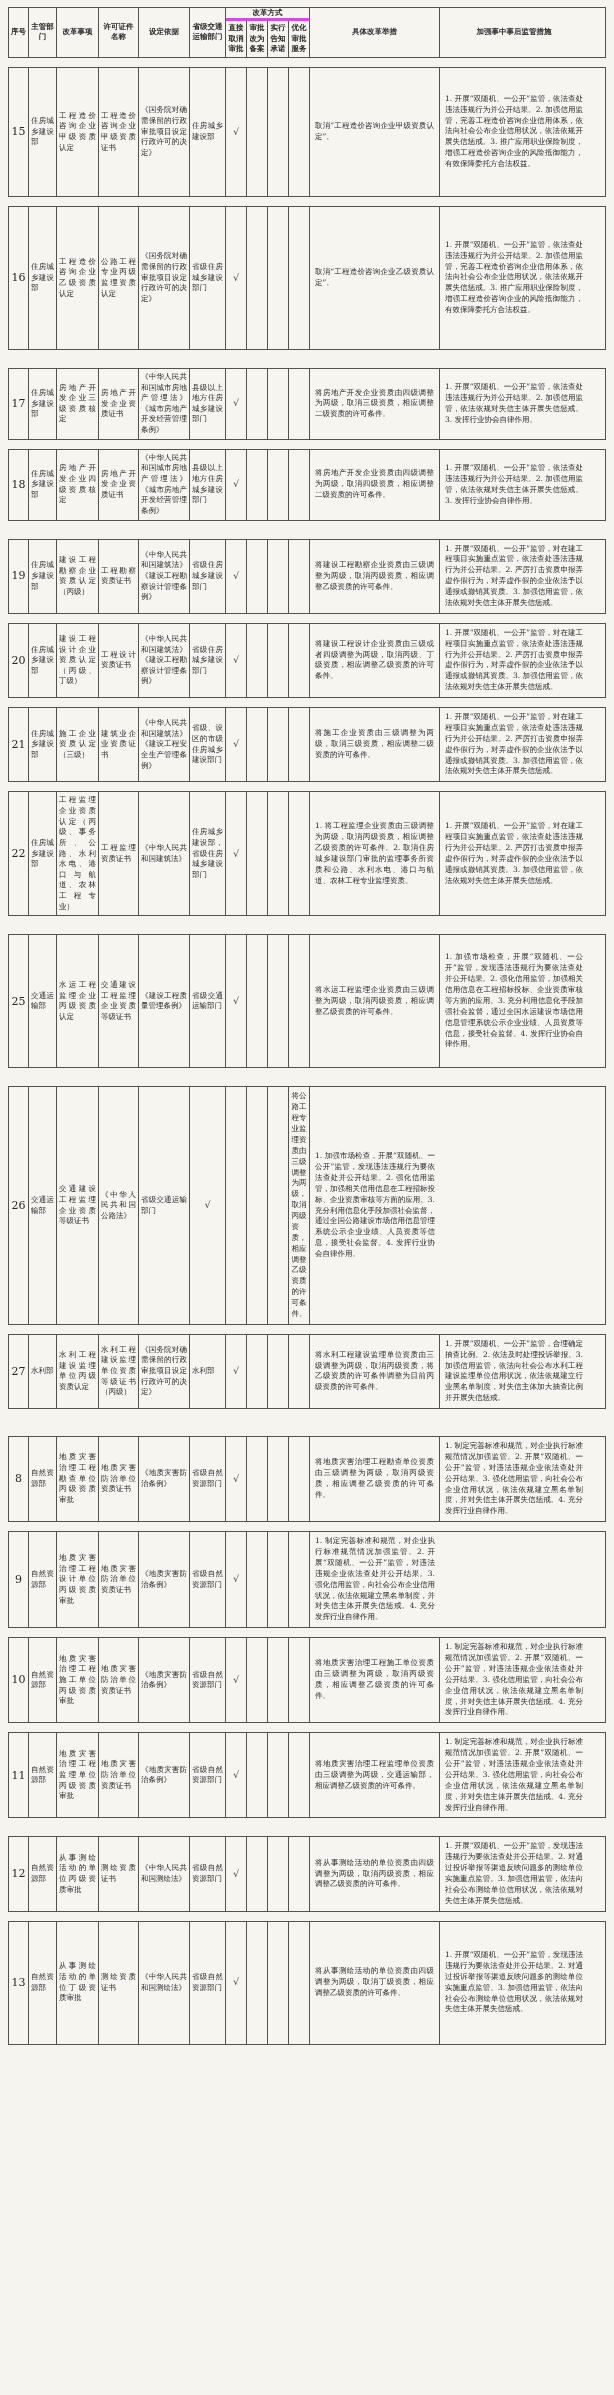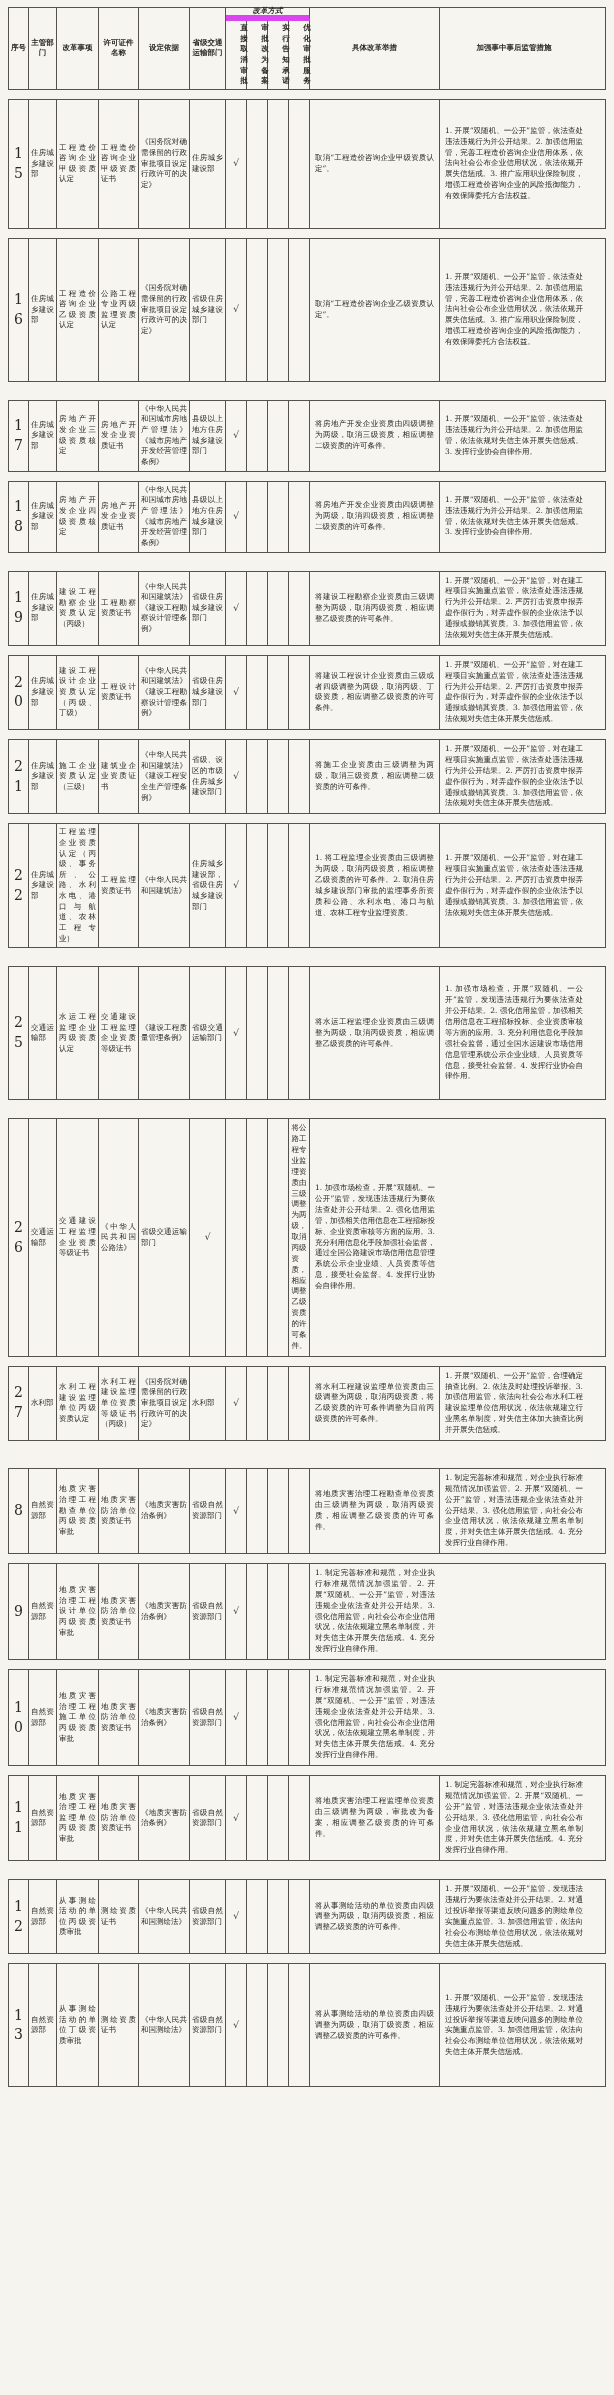--- a/index.html
+++ b/index.html
@@ -28,26 +28,26 @@
     padding:3px 2px;
     box-sizing:border-box;
     word-break:break-all;
     color:#2a2825;
   }
   .c:last-child{border-right:none;}
   
   .hdr{margin-top:2px;}
   .hdr .c{font-weight:bold;font-size:7.5px;padding:2px 1px;}
   .hdr .span2{grid-row:1 / 3;}
-  .hdr .mode-group{grid-column:7 / 11;grid-row:1;border-bottom:6px solid #d946ef;height:13px;align-items:center;font-style:italic;}
-  .hdr .sub{grid-row:2;margin-left:16px;}
+  .hdr .mode-group{grid-column:7 / 11;grid-row:1;border-bottom:3px solid #d946ef;height:13px;align-items:center;}
+  .hdr .sub{grid-row:2;}
   
   .row-block{margin-top:9px;}
   .row-block .c.txt{justify-content:flex-start;text-align:justify;}
-  .row-block .c.seq{font-size:14px;}
+  .row-block .c.seq{font-size:11px;}
   .row-block .c.meas,.row-block .c.sup{
     text-align:justify;
     padding:4px 5px;
     line-height:1.45;
   }
   .row-block .c.chk{font-size:9px;color:#3a3833;}
   .gap-lg{margin-top:18px;}
   .gap-xl{margin-top:27px;}
 </style>
 </head>
@@ -256,34 +256,35 @@
     <div class="c seq">10</div>
     <div class="c txt">自然资源部</div>
     <div class="c txt">地质灾害治理工程施工单位丙级资质审批</div>
     <div class="c txt">地质灾害防治单位资质证书</div>
     <div class="c txt">《地质灾害防治条例》</div>
     <div class="c txt">省级自然资源部门</div>
     <div class="c chk">√</div>
     <div class="c chk"></div>
     <div class="c chk"></div>
     <div class="c chk"></div>
+    <div class="c meas">将地质灾害治理工程施工单位资质由三级调整为两级，取消丙级资质，相应调整乙级资质的许可条件。</div>
     <div class="c sup">1. 制定完善标准和规范，对企业执行标准规范情况加强监管。2. 开展“双随机、一公开”监管，对违法违规企业依法查处并公开结果。3. 强化信用监管，向社会公布企业信用状况，依法依规建立黑名单制度，并对失信主体开展失信惩戒。4. 充分发挥行业自律作用。</div>
   </div>
       <div class="grid row-block">
     <div class="c seq">11</div>
     <div class="c txt">自然资源部</div>
     <div class="c txt">地质灾害治理工程监理单位丙级资质审批</div>
     <div class="c txt">地质灾害防治单位资质证书</div>
     <div class="c txt">《地质灾害防治条例》</div>
     <div class="c txt">省级自然资源部门</div>
     <div class="c chk">√</div>
     <div class="c chk"></div>
     <div class="c chk"></div>
     <div class="c chk"></div>
-    <div class="c meas">将地质灾害治理工程监理单位资质由三级调整为两级，审批改为备案，相应调整乙级资质的许可条件。</div>
+    <div class="c meas">将地质灾害治理工程监理单位资质由三级调整为两级，交通运输部，相应调整乙级资质的许可条件。</div>
     <div class="c sup">1. 制定完善标准和规范，对企业执行标准规范情况加强监管。2. 开展“双随机、一公开”监管，对违法违规企业依法查处并公开结果。3. 强化信用监管，向社会公布企业信用状况，依法依规建立黑名单制度，并对失信主体开展失信惩戒。4. 充分发挥行业自律作用。</div>
   </div>
       <div class="grid row-block gap-lg">
     <div class="c seq">12</div>
     <div class="c txt">自然资源部</div>
     <div class="c txt">从事测绘活动的单位丙级资质审批</div>
     <div class="c txt">测绘资质证书</div>
     <div class="c txt">《中华人民共和国测绘法》</div>
     <div class="c txt">省级自然资源部门</div>
     <div class="c chk">√</div>

